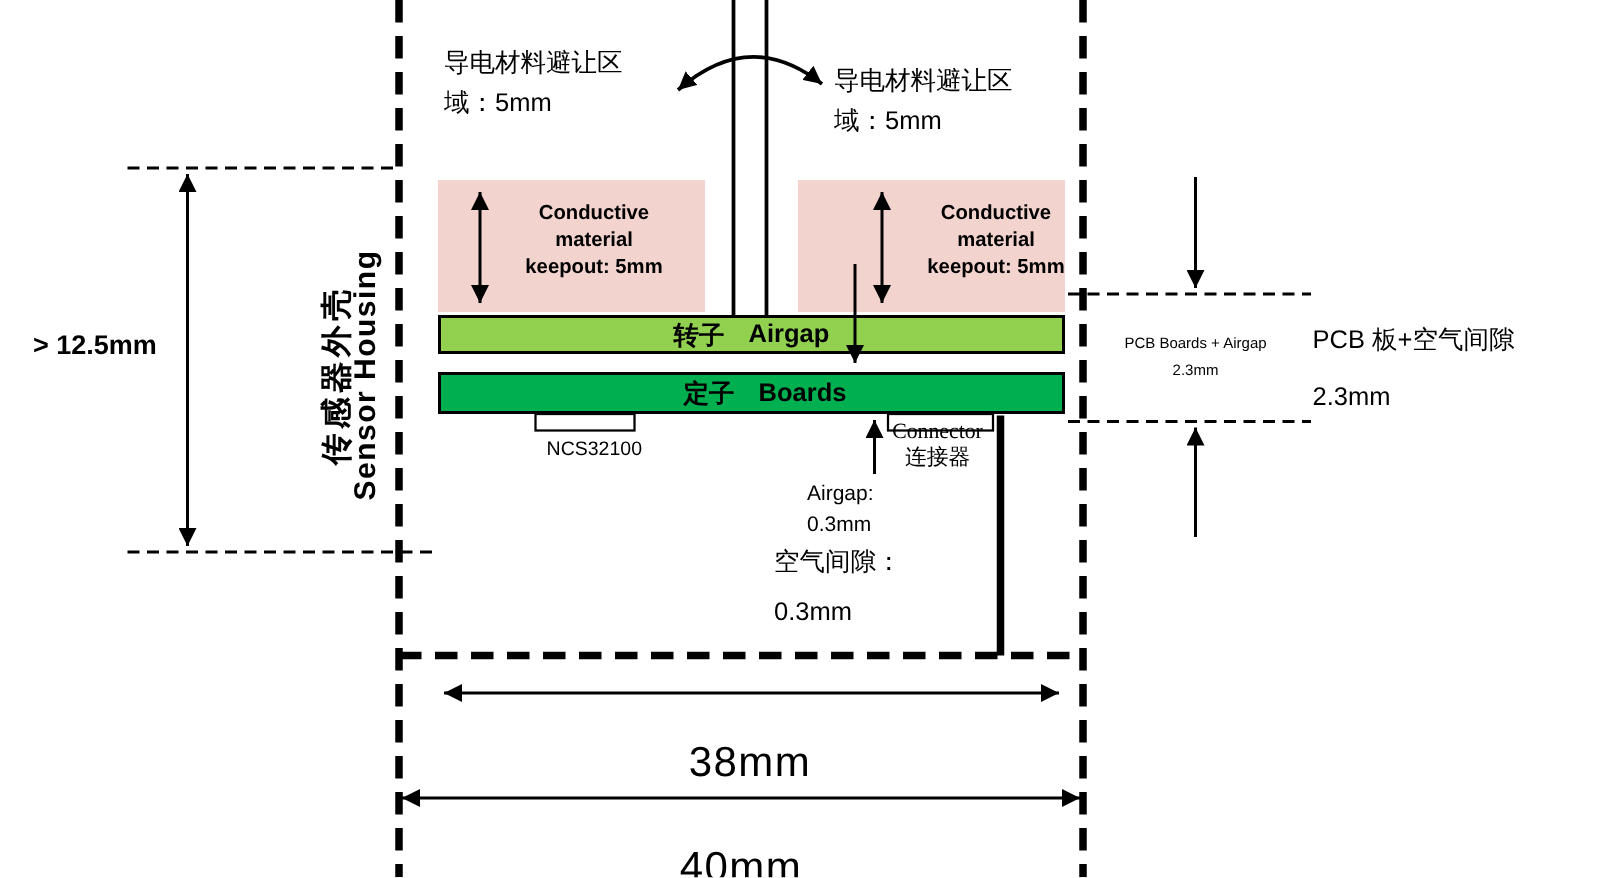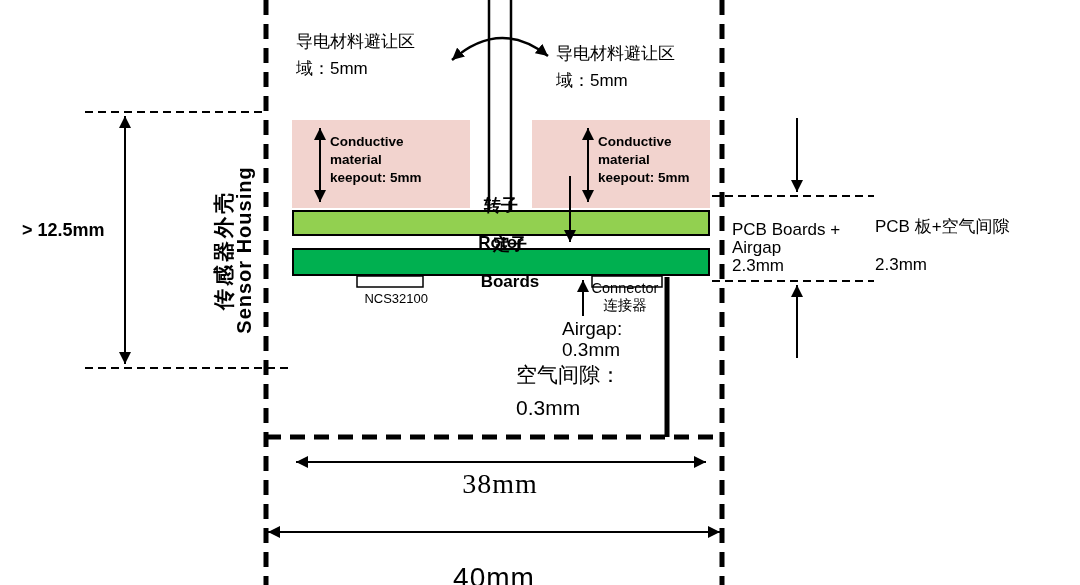--- a/index.html
+++ b/index.html
@@ -10,51 +10,51 @@
     overflow:hidden;
   }
   .abs { position:absolute; }
   .pre { white-space:pre-line; }
   svg.overlay { position:absolute; left:0; top:0; pointer-events:none; }
   .txt { pointer-events:none; }
 
   
   .keepout-rect { width:178px; height:88px; }
   .bar { display:flex; align-items:center; justify-content:center; gap:16px;
-         border:2px solid #000; font-weight:bold; font-size:17px;flex-direction:column; }
+         border:2px solid #000; font-weight:bold; font-size:17px; }
   .rotor-bar  { left:292px; top:210px; width:418px; height:26px; }
   .stator-bar { left:292px; top:248px; width:418px; height:28px; }
 
   
   .zone-note { font-size:17px; line-height:27px; }
-  .keepout-label { font-weight:bold; font-size:13.5px; line-height:18px; }
+  .keepout-label { font-weight:bold; font-size:13.5px; line-height:18px; text-align:center; }
   .chip-label { font-size:13px; text-align:right; }
   .connector-label { font-size:14.5px; line-height:17px; text-align:center; }
-  .airgap-en { font-size:19px; line-height:21px;margin-left:24px; }
-  .airgap-cn { font-size:21px; line-height:33px; }
-  .pcb-en { font-size:17px; line-height:18px; text-align:left; }
+  .airgap-en { font-size:14px; line-height:21px; }
+  .airgap-cn { font-size:17px; line-height:33px; }
+  .pcb-en { font-size:10px; line-height:18px; text-align:center; }
   .pcb-cn { font-size:17px; line-height:38px; }
   .dim-small { font-size:18px; }
   .dim-big { font-size:28px; text-align:center; letter-spacing:1px; }
   .vtext { transform:rotate(-90deg); transform-origin:center; text-align:center;
            white-space:nowrap; font-weight:bold; }
   .vtext-cn { width:240px; height:30px; left:105px; top:235px; font-size:21px; letter-spacing:3px; }
   .vtext-en { width:240px; height:30px; left:128px; top:235px; font-size:20px; letter-spacing:1px; }
 </style>
 </head>
 <body>
 
 <div class="stage">
 
   <div class="abs keepout-rect" style="left: 292px; top: 120px; background-color: rgb(242, 211, 206);"></div>
   <div class="abs keepout-rect" style="left: 532px; top: 120px; background-color: rgb(242, 211, 206);"></div>
 
   <div class="abs bar rotor-bar" style="background-color: rgb(146, 208, 80);">
     <span>转子</span>
-    <span>Rotor</span>
+    <span>Airgap</span>
   </div>
   <div class="abs bar stator-bar" style="background-color: rgb(0, 176, 80); padding-left: 18px;">
     <span>定子</span>
     <span>Boards</span>
   </div>
 
   <svg class="overlay" width="1080" height="585" viewBox="0 0 1080 585">
     <defs>
       <marker id="ah" viewBox="0 0 10 10" refX="10" refY="5" markerWidth="12" markerHeight="12" orient="auto-start-reverse" markerUnits="userSpaceOnUse">
         <path d="M0,0 L10,5 L0,10 z" fill="#000"></path>
@@ -119,34 +119,34 @@
 
   <div class="abs txt keepout-label pre" style="left:330px; top:133px; width:132px;">Conductive
 material
 keepout: 5mm</div>
   <div class="abs txt keepout-label pre" style="left:598px; top:133px; width:132px;">Conductive
 material
 keepout: 5mm</div>
 
   <div class="abs txt chip-label" style="left:352px; top:291px; width:76px;">NCS32100</div>
 
-  <div class="abs txt connector-label pre" style="left:575px; top:280px; width:100px;">Connector
+  <div class="abs txt connector-label pre" style="left:575px; top:280px; width:100px;font-family:Liberation Serif, serif;">Connector
 连接器</div>
 
   <div class="abs txt airgap-en pre" style="left:538px; top:318px; width:90px;">Airgap:
 0.3mm</div>
   <div class="abs txt airgap-cn pre" style="left:516px; top:358px; width:120px;">空气间隙：
 0.3mm</div>
 
   <div class="abs txt pcb-en pre" style="left:732px; top:221px; width:130px;">PCB Boards + Airgap
 2.3mm</div>
   <div class="abs txt pcb-cn pre" style="left:875px; top:208px; width:170px;">PCB 板+空气间隙
 2.3mm</div>
 
   <div class="abs txt dim-small" style="left:22px; top:220px; width:110px;font-weight:bold;">&gt; 12.5mm</div>
 
   <div class="abs txt vtext vtext-cn">传感器外壳</div>
   <div class="abs txt vtext vtext-en">Sensor Housing</div>
 
-  <div class="abs txt dim-big" style="left:420px; top:468px; width:160px;font-family:Liberation Serif, serif;">38mm</div>
+  <div class="abs txt dim-big" style="left:420px; top:492px; width:160px;">38mm</div>
   <div class="abs txt dim-big" style="left:414px; top:542px; width:160px;margin-top:20px;">40mm</div>
 
 </div>
 
 </body></html>

